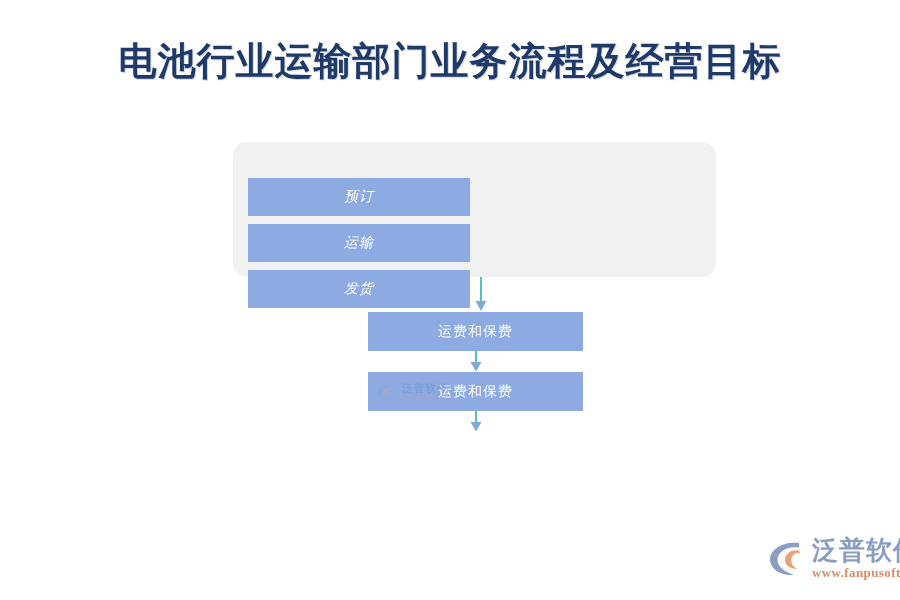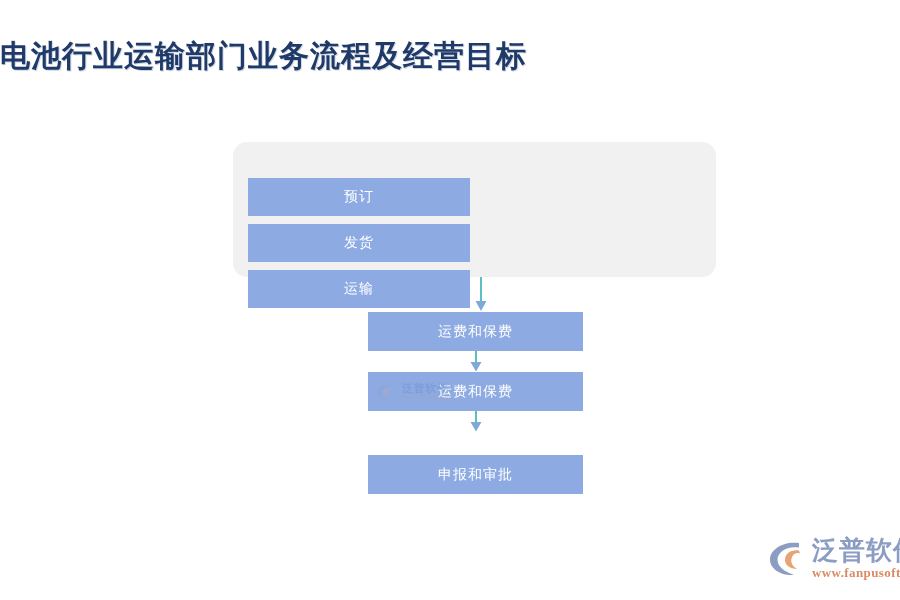--- a/index.html
+++ b/index.html
@@ -21,23 +21,23 @@
     width: 900px;
     height: 600px;
   }
 
   
   .page-title {
     position: absolute;
     left: 0;
     top: 36px;
     width: 900px;
-    text-align: left;
+    text-align: center;
     font-family: "Liberation Serif", "DejaVu Serif", serif;
-    font-size: 30px;
+    font-size: 38px;
     font-weight: bold;
     letter-spacing: 1px;
     color: #1f3a68;
     text-shadow: 1px 1px 0 rgba(120,140,175,0.35);
     white-space: nowrap;
   }
 
   
   .group-panel {
     position: absolute;
@@ -51,20 +51,21 @@
   }
 
   .group-grid {
     position: absolute;
     left: 15px;
     top: 36px;
     width: 452px;
     display: flex;
     flex-wrap: wrap;
     gap: 8px 9px;
+    font-style: italic;
   }
 
   .node {
     background: #8facе3;
     background: #8dabe2;
     color: #ffffff;
     display: flex;
     align-items: center;
     justify-content: center;
     font-size: 14px;
@@ -186,24 +187,24 @@
 <div id="canvas">
 
   <div class="page-title">电池行业运输部门业务流程及经营目标</div>
 
   <div class="group-panel">
     <div class="group-grid">
       <div class="node">
         <span>预订</span>
       </div>
       <div class="node">
+        <span>运输</span>
+      </div>
+      <div class="node">
         <span>发货</span>
-      </div>
-      <div class="node">
-        <span>运输</span>
       </div>
     </div>
   </div>
 
   <div class="arrow-long">
     <svg viewBox="0 0 14 35" xmlns="http://www.w3.org/2000/svg" aria-hidden="true">
       <line x1="7" y1="0" x2="7" y2="26" stroke="#58bfc4" stroke-width="2"></line>
       <path d="M1.5 24 L7 34 L12.5 24 Z" fill="#7ea9d8"></path>
     </svg>
   </div>
@@ -244,23 +245,20 @@
         <svg viewBox="0 0 14 21" preserveAspectRatio="none" xmlns="http://www.w3.org/2000/svg" aria-hidden="true">
           <line x1="7" y1="0" x2="7" y2="13" stroke="#58bfc4" stroke-width="2"></line>
           <path d="M1.5 11 L7 20.5 L12.5 11 Z" fill="#7ea9d8"></path>
         </svg>
       </div>
     </div>
 
 
     <div class="spacer-plain"></div>
 
-    <div class="node">
-      <span>申报和审批</span>
-    </div>
 
   </div>
 
   <div class="brand">
     <div class="brand-mark">
       <svg viewBox="0 0 38 38" xmlns="http://www.w3.org/2000/svg" aria-hidden="true">
         <path d="M31 4 C14 2 2 11 2 20.5 C2 30 13 37 26 36 C16 32.5 9.5 27.5 9.5 20.5 C9.5 13.5 18.5 6.5 31 8.5 Z" fill="#8b9dc3"></path>
         <path d="M31 11.5 C22.5 10.5 17 15 17 21 C17 26.5 22.5 30 29 30 C24.5 27 22.5 23.5 23.5 19.5 C24.5 15.5 27.5 13 32 14.5 Z" fill="#e8a273"></path>
       </svg>
     </div>

